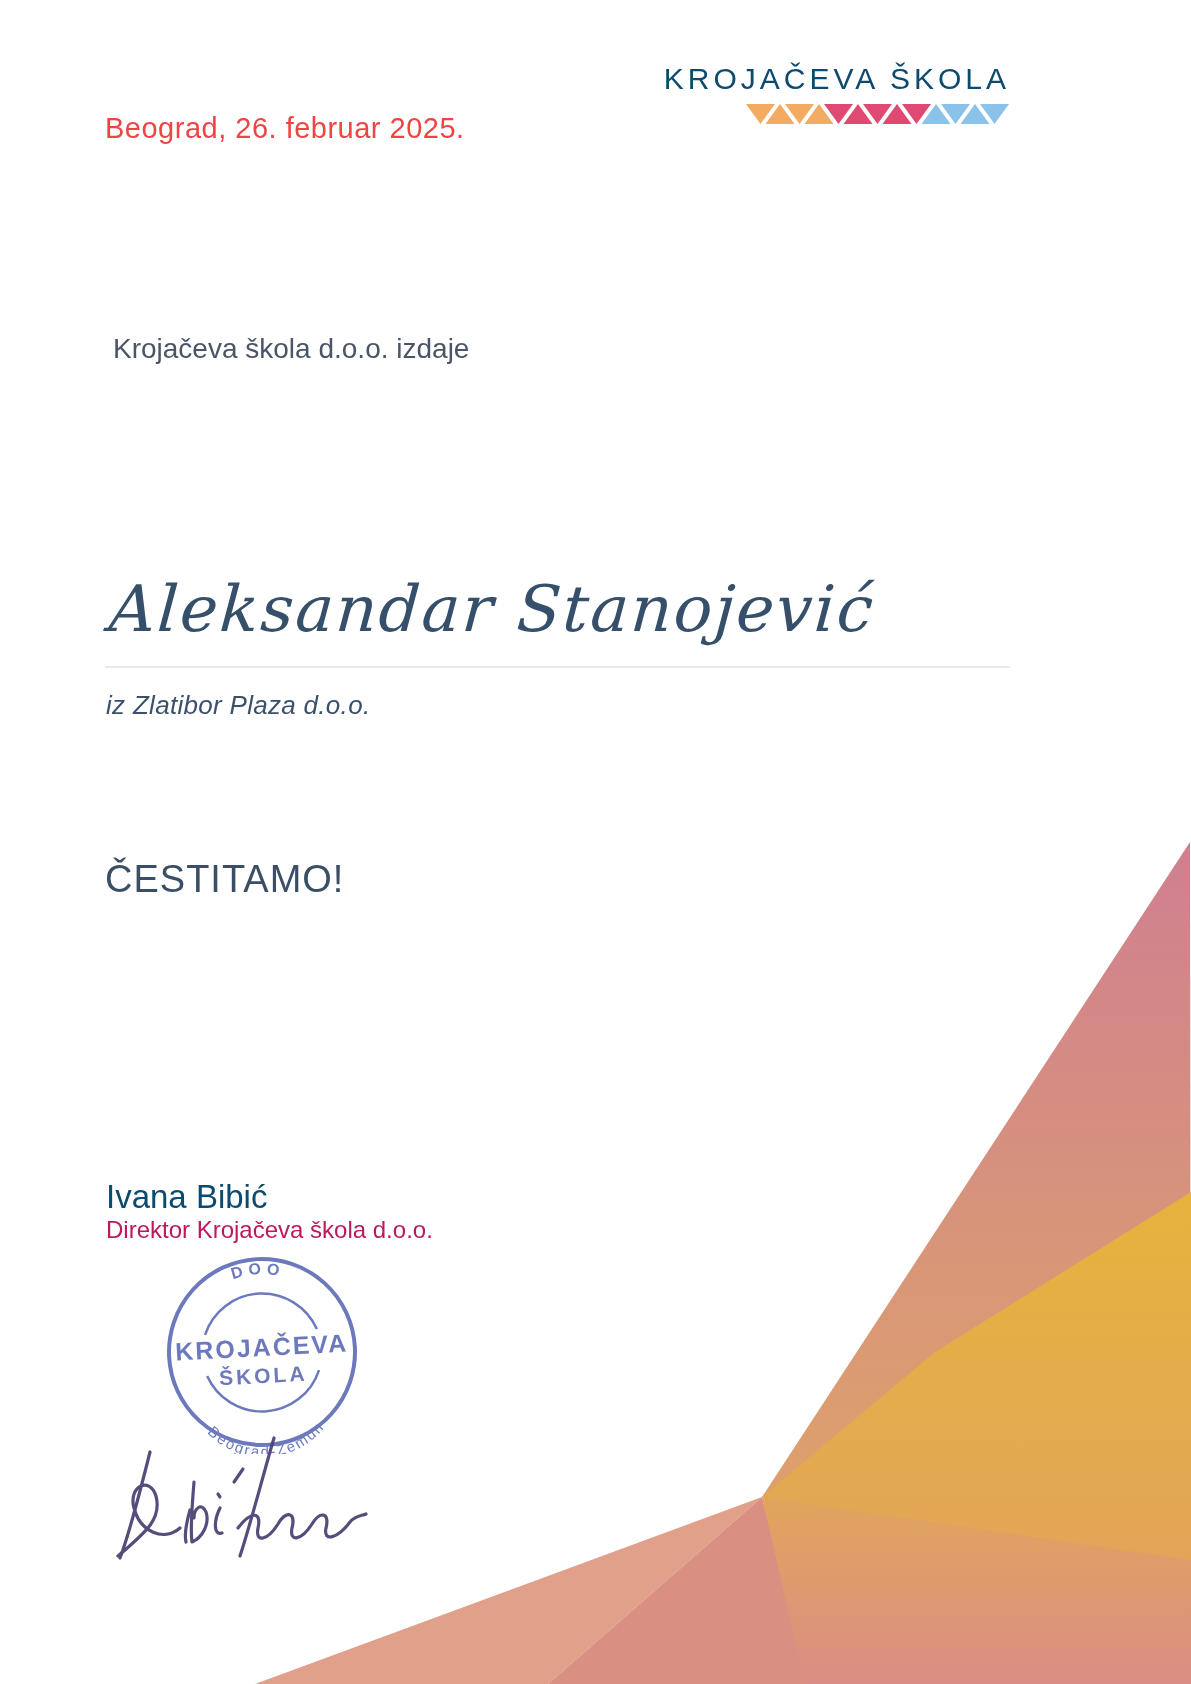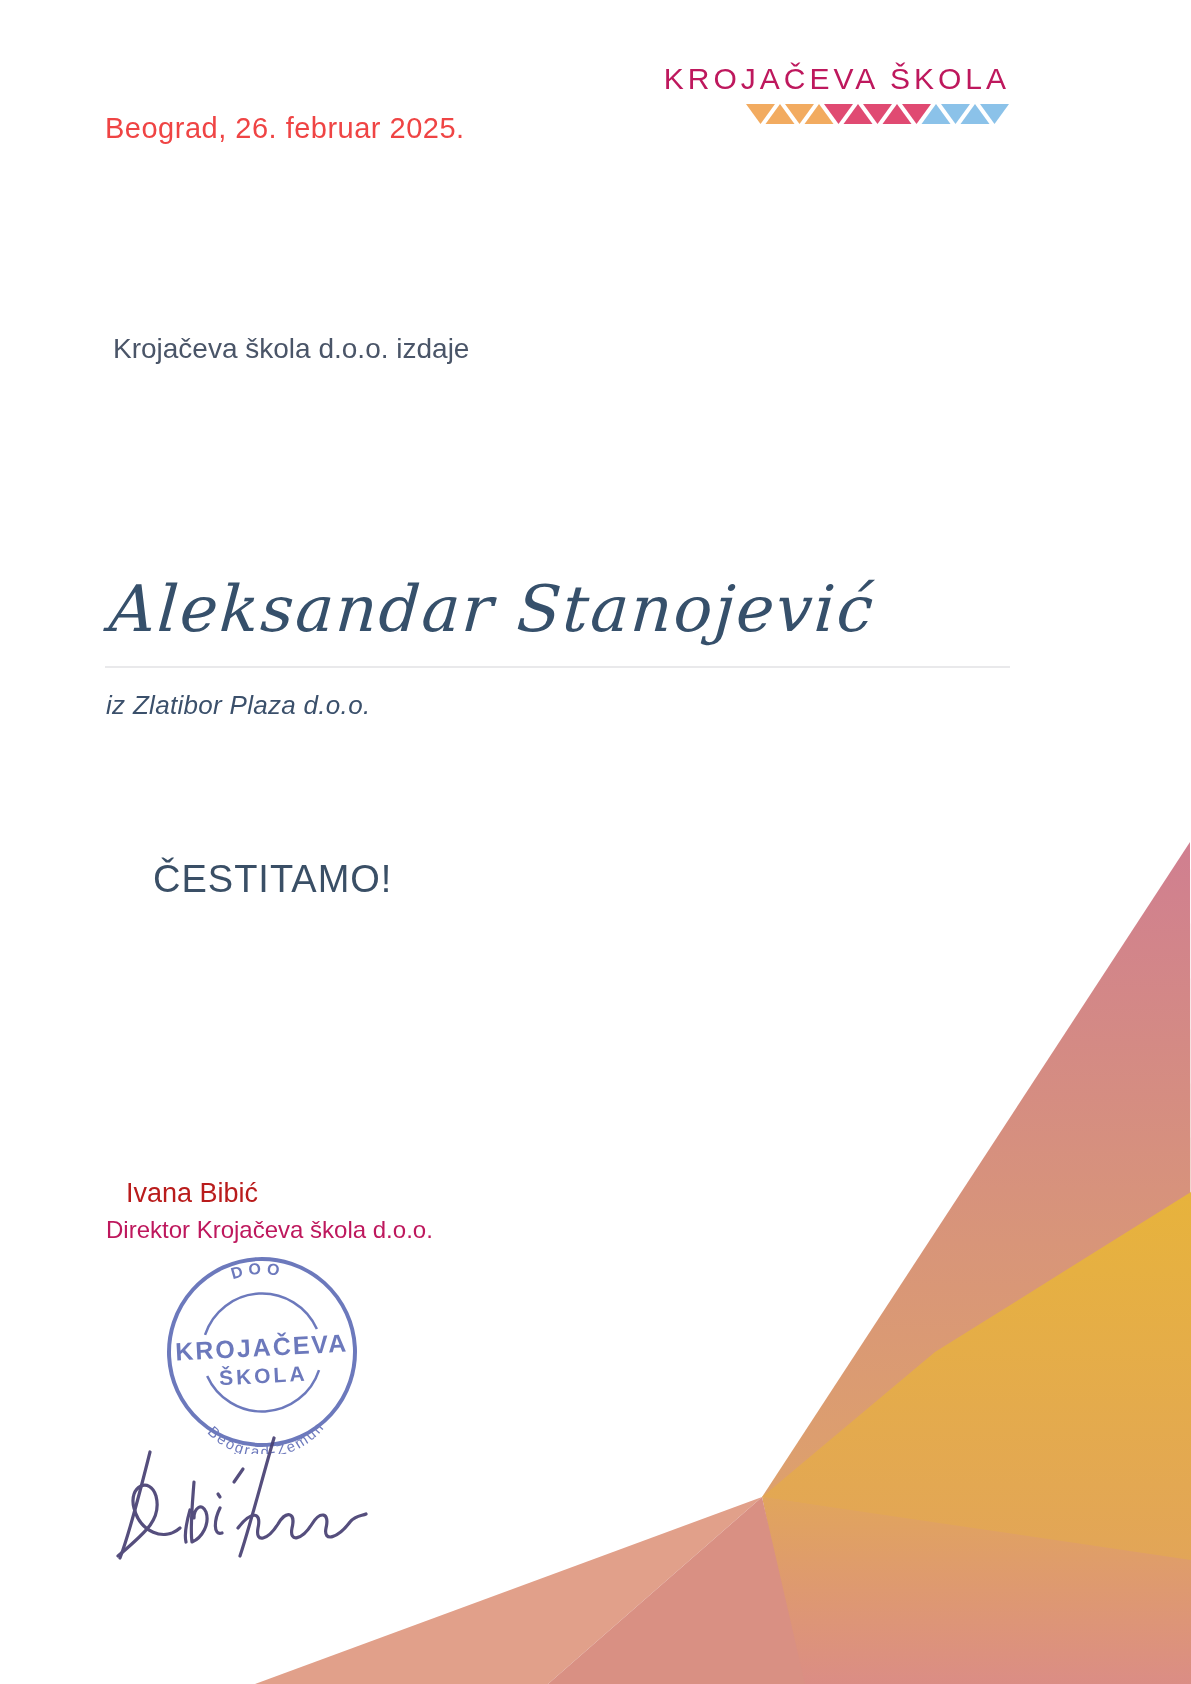--- a/index.html
+++ b/index.html
@@ -6,39 +6,39 @@
   .page{
     position:relative;width:1191px;height:1684px;background:#ffffff;overflow:hidden;
     font-family:"Liberation Sans",sans-serif;
   }
   .content{position:absolute;inset:0;z-index:2;}
   .deco{position:absolute;inset:0;z-index:1;}
 
   .date-line{position:absolute;left:105px;top:112px;font-size:29px;color:#ef4444;letter-spacing:.5px;}
 
   .logo{position:absolute;top:62px;right:181px;text-align:right;}
-  .logo-text{font-size:30px;color:#be185d;letter-spacing:4px;font-weight:400;white-space:nowrap;}
+  .logo-text{font-size:30px;color:#0c4a6e;letter-spacing:4px;font-weight:400;white-space:nowrap;}
   .logo-ribbon{margin-top:7px;margin-left:auto;display:block;}
 
   .issuer-line{position:absolute;left:106px;top:333px;font-size:28px;color:#4a5568;margin-left:7px;}
   .cert-title{position:absolute;left:101px;top:352px;font-size:92px;font-weight:800;color:#2c3e52;letter-spacing:1px;font-family:"Liberation Sans",sans-serif;}
 
   .recipient-name{
     position:absolute;left:107px;top:572px;font-size:64px;color:#36506b;
     font-family:"DejaVu Serif",serif;font-style:italic;letter-spacing:2px;white-space:nowrap;
     transform:skewX(-4deg);transform-origin:left bottom;
   }
   .name-rule{position:absolute;left:105px;top:666px;width:905px;height:2px;background:#e9e9eb;}
   .company-line{position:absolute;left:106px;top:690px;font-size:26px;font-style:italic;font-weight:400;color:#3b506b;letter-spacing:.3px;}
 
-  .congrats-heading{position:absolute;left:105px;top:858px;font-size:38px;color:#3a4f66;letter-spacing:1px;margin-left:48px;}
+  .congrats-heading{position:absolute;left:105px;top:858px;font-size:38px;color:#3a4f66;letter-spacing:1px;}
   .congrats-body{position:absolute;left:105px;top:942px;width:935px;font-size:27px;line-height:41px;color:#9698a9;letter-spacing:.2px;}
   .congrats-body .em{font-weight:700;color:#8d8fa2;}
 
-  .sig-name{position:absolute;left:106px;top:1178px;font-size:27px;color:#b91c1c;margin-left:20px;}
+  .sig-name{position:absolute;left:106px;top:1178px;font-size:33px;color:#0c4a6e;}
   .sig-title{position:absolute;left:106px;top:1216px;font-size:24px;color:#be185d;}
 
   .stamp{position:absolute;left:134px;top:1252px;}
   .signature{position:absolute;left:98px;top:1424px;}
 </style>
 </head>
 <body>
 
 <div class="page">
 

